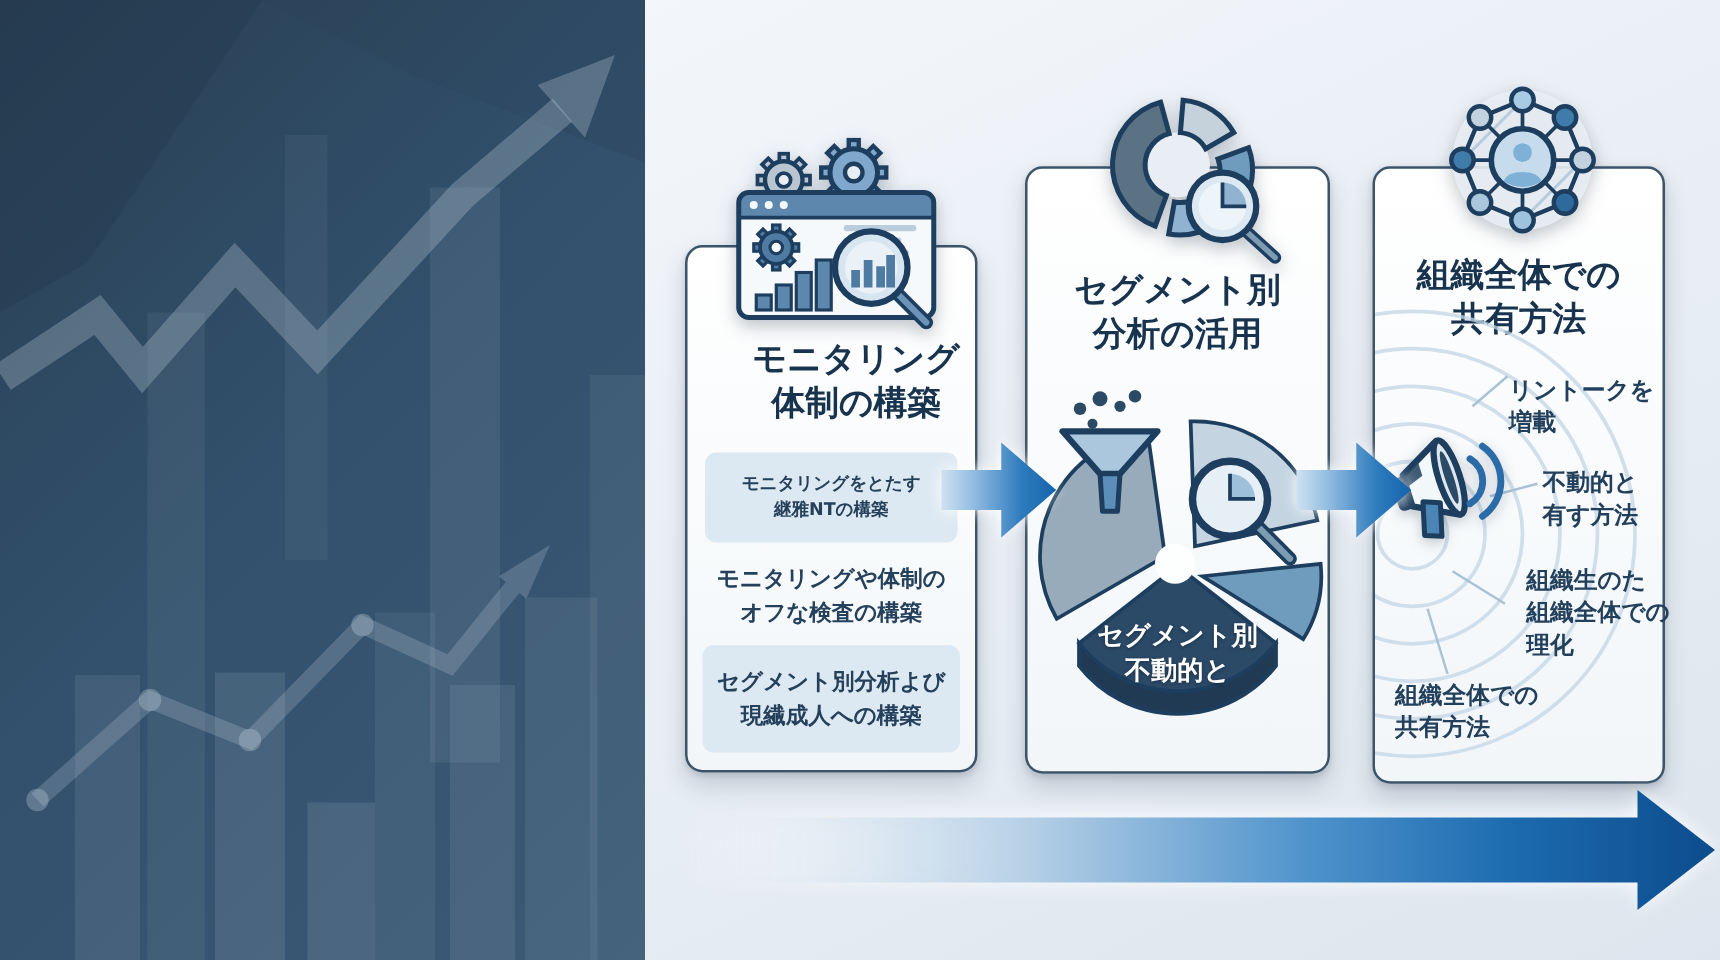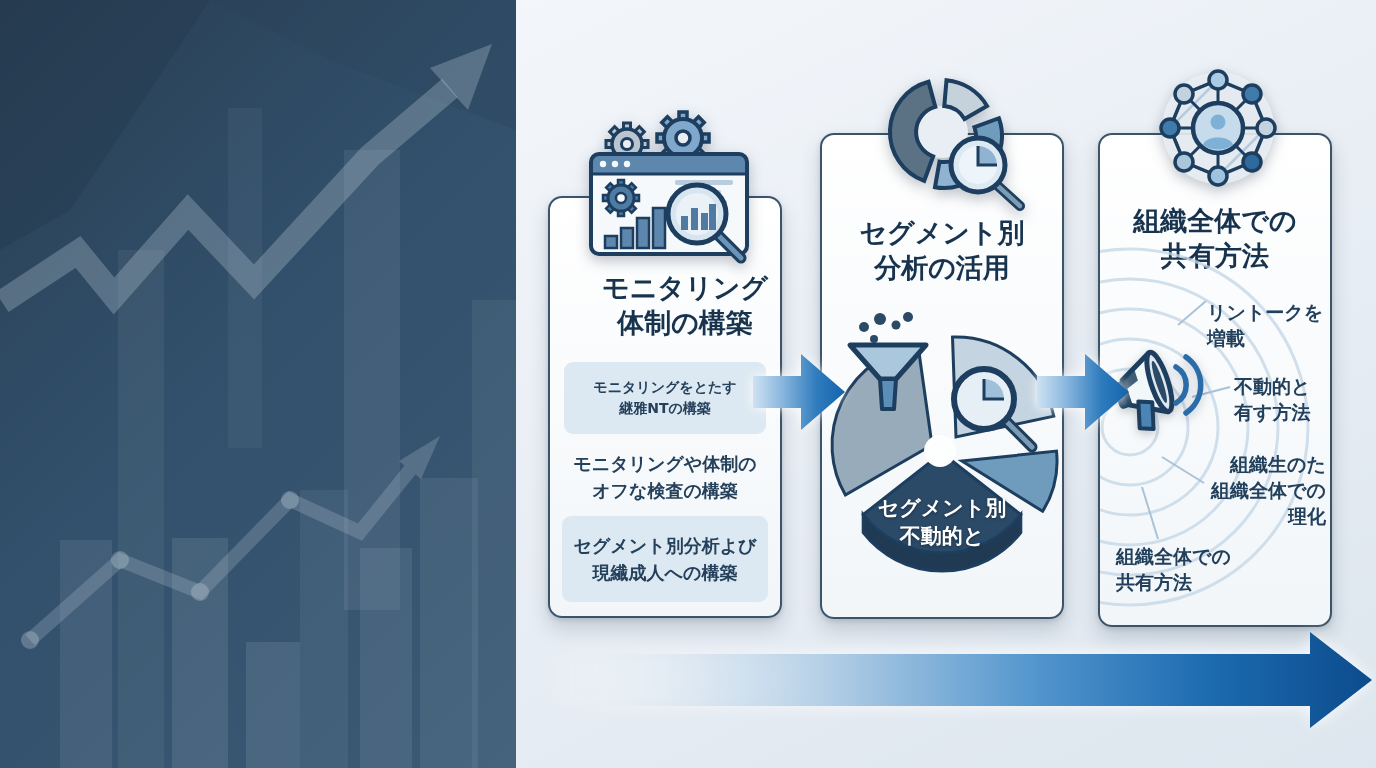--- a/index.html
+++ b/index.html
@@ -48,21 +48,21 @@
     text-shadow:0 1px 3px rgba(0,0,0,.4);}
   .pie-label span{display:block;}
   
   .arcs-svg{position:absolute;left:0;top:0;z-index:1;}
   .mega{position:absolute;left:2px;top:196px;z-index:2;filter:drop-shadow(0 3px 5px rgba(20,40,60,.25));}
   .note{position:absolute;z-index:3;color:#22405c;font-size:19px;font-weight:700;
     line-height:1.38;text-align:left;}
   .note span{display:block;}
   .n1{left:107px;top:152px;width:118px;margin-top:12px;}
   .n2{left:134px;top:238px;width:96px;}
-  .n3{left:104px;top:316px;width:122px;text-align:right;}
+  .n3{left:121px;top:316px;width:122px;}
   .n4{left:16px;top:408px;width:150px;}
   
   .flow-arrow{position:absolute;z-index:7;filter:drop-shadow(0 0 6px rgba(255,255,255,.95));}
   .fa1{left:237px;top:344px;}
   .fa2{left:521px;top:344px;}
   .bottom-arrow{position:absolute;left:36px;top:628px;z-index:5;
     filter:drop-shadow(0 0 8px rgba(255,255,255,.85));}
 </style>
 </head>
 <body>

